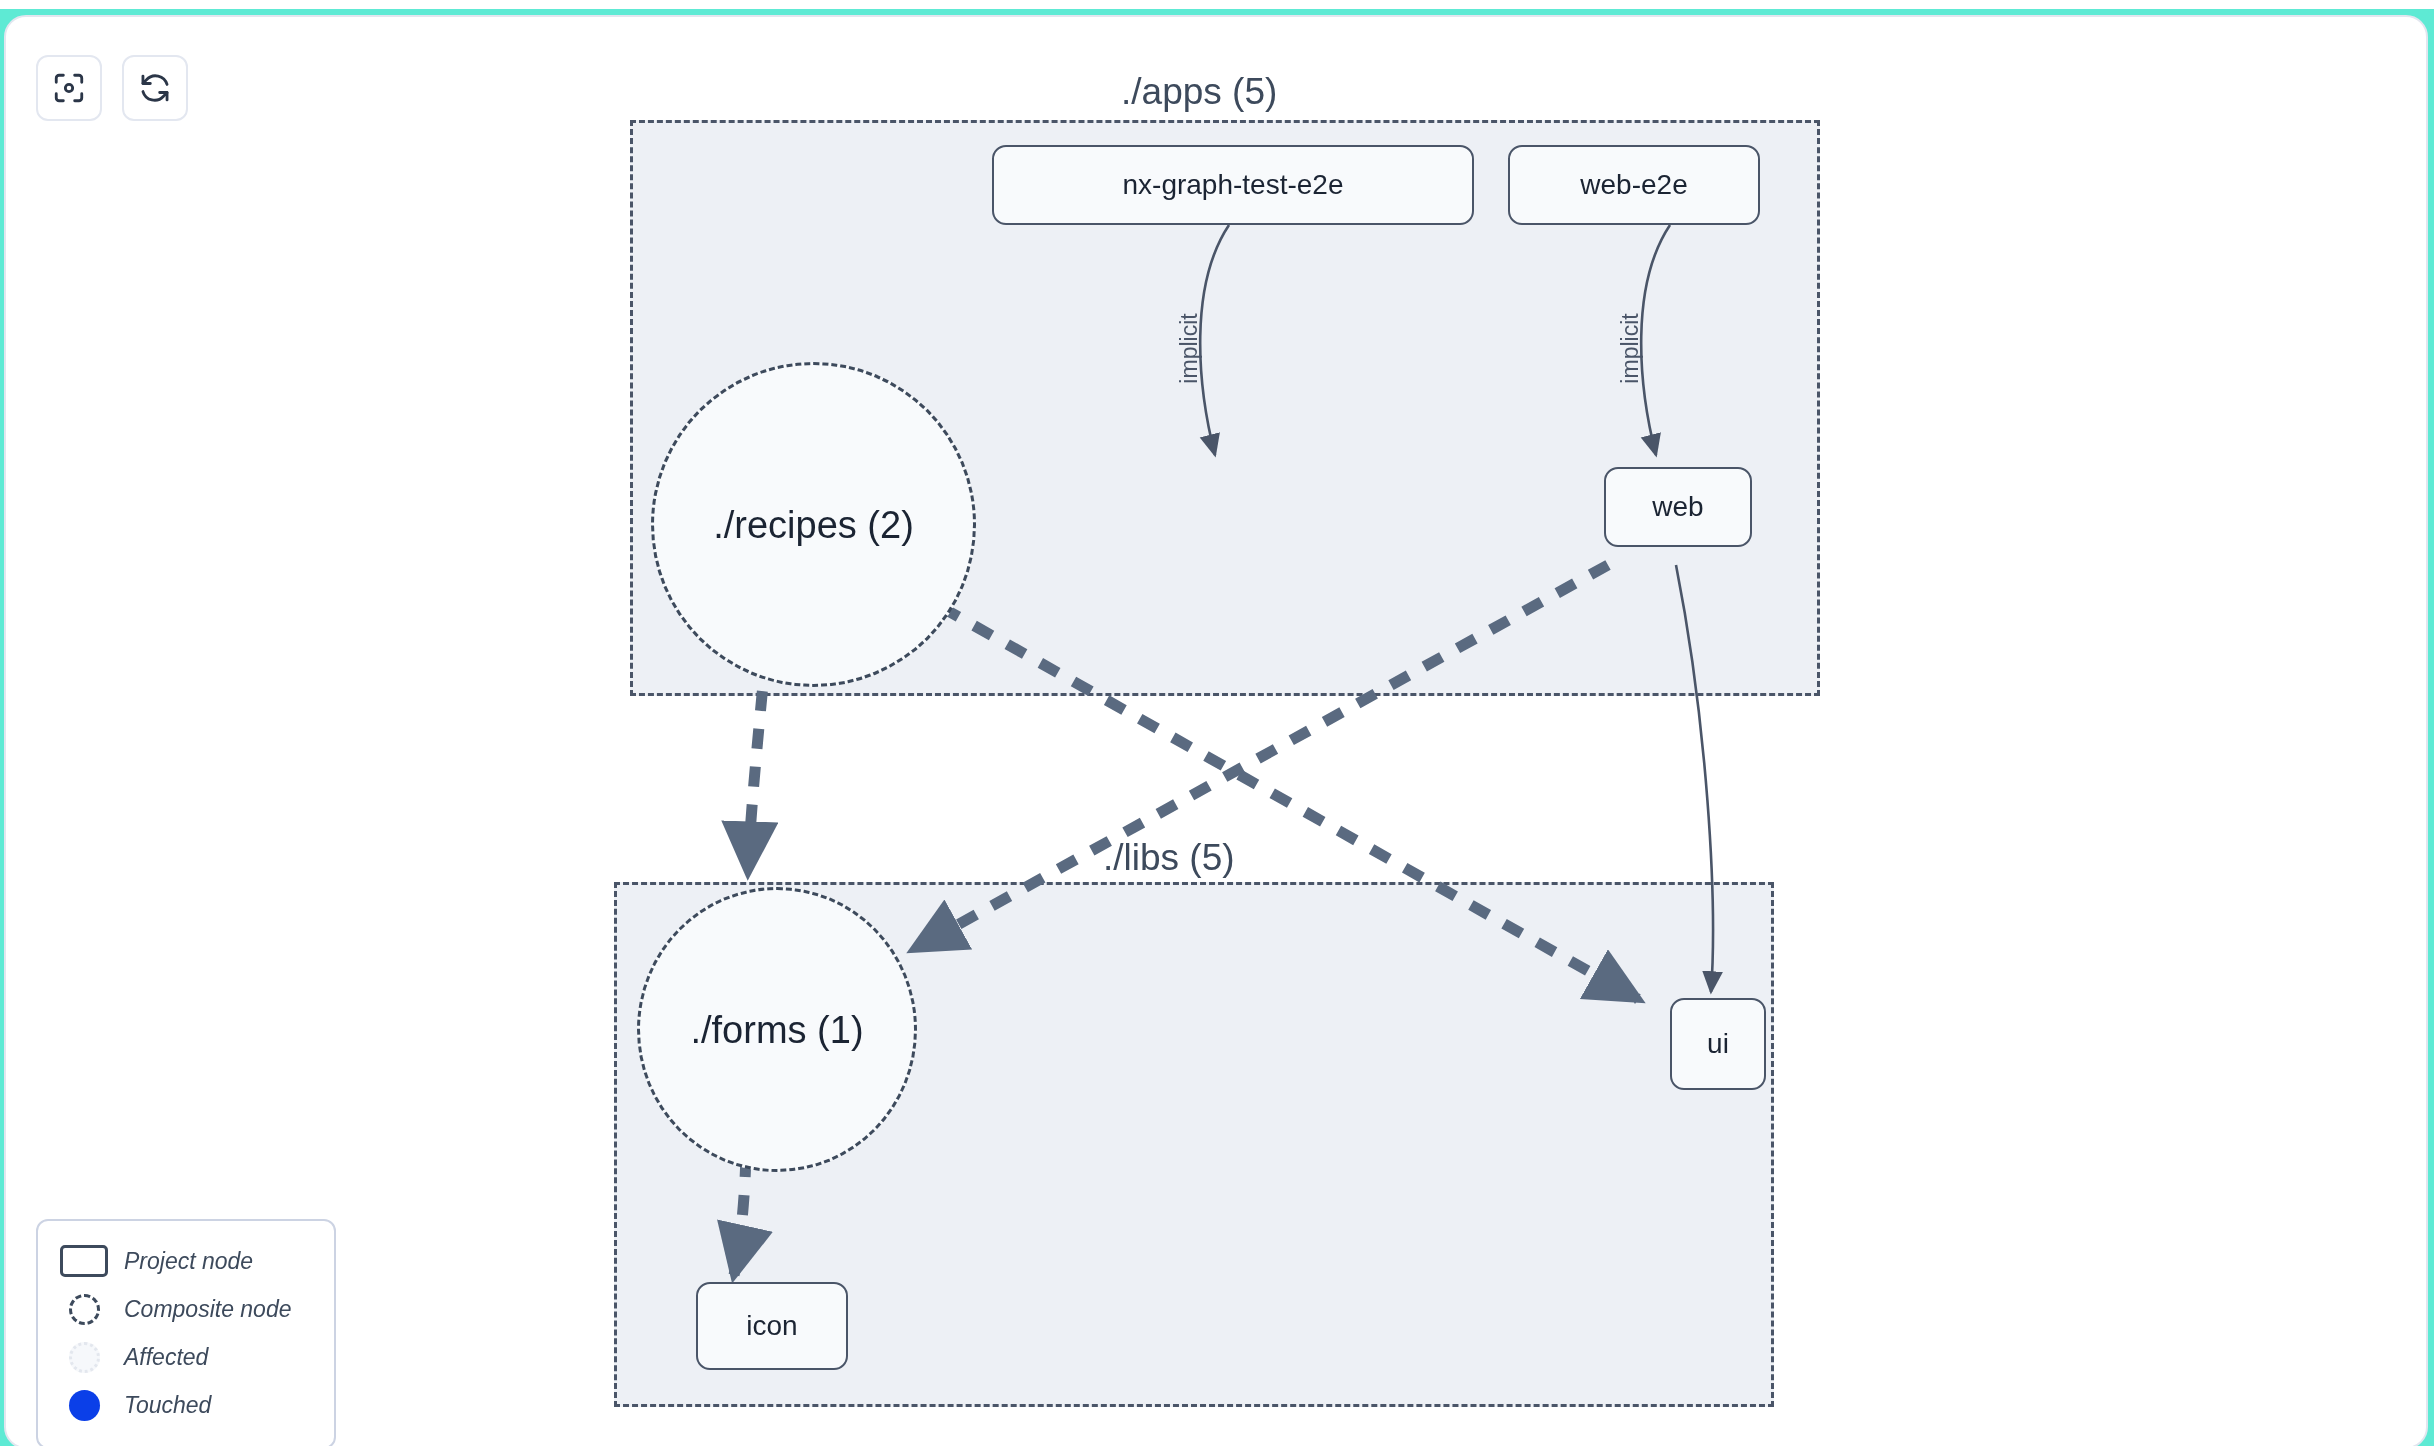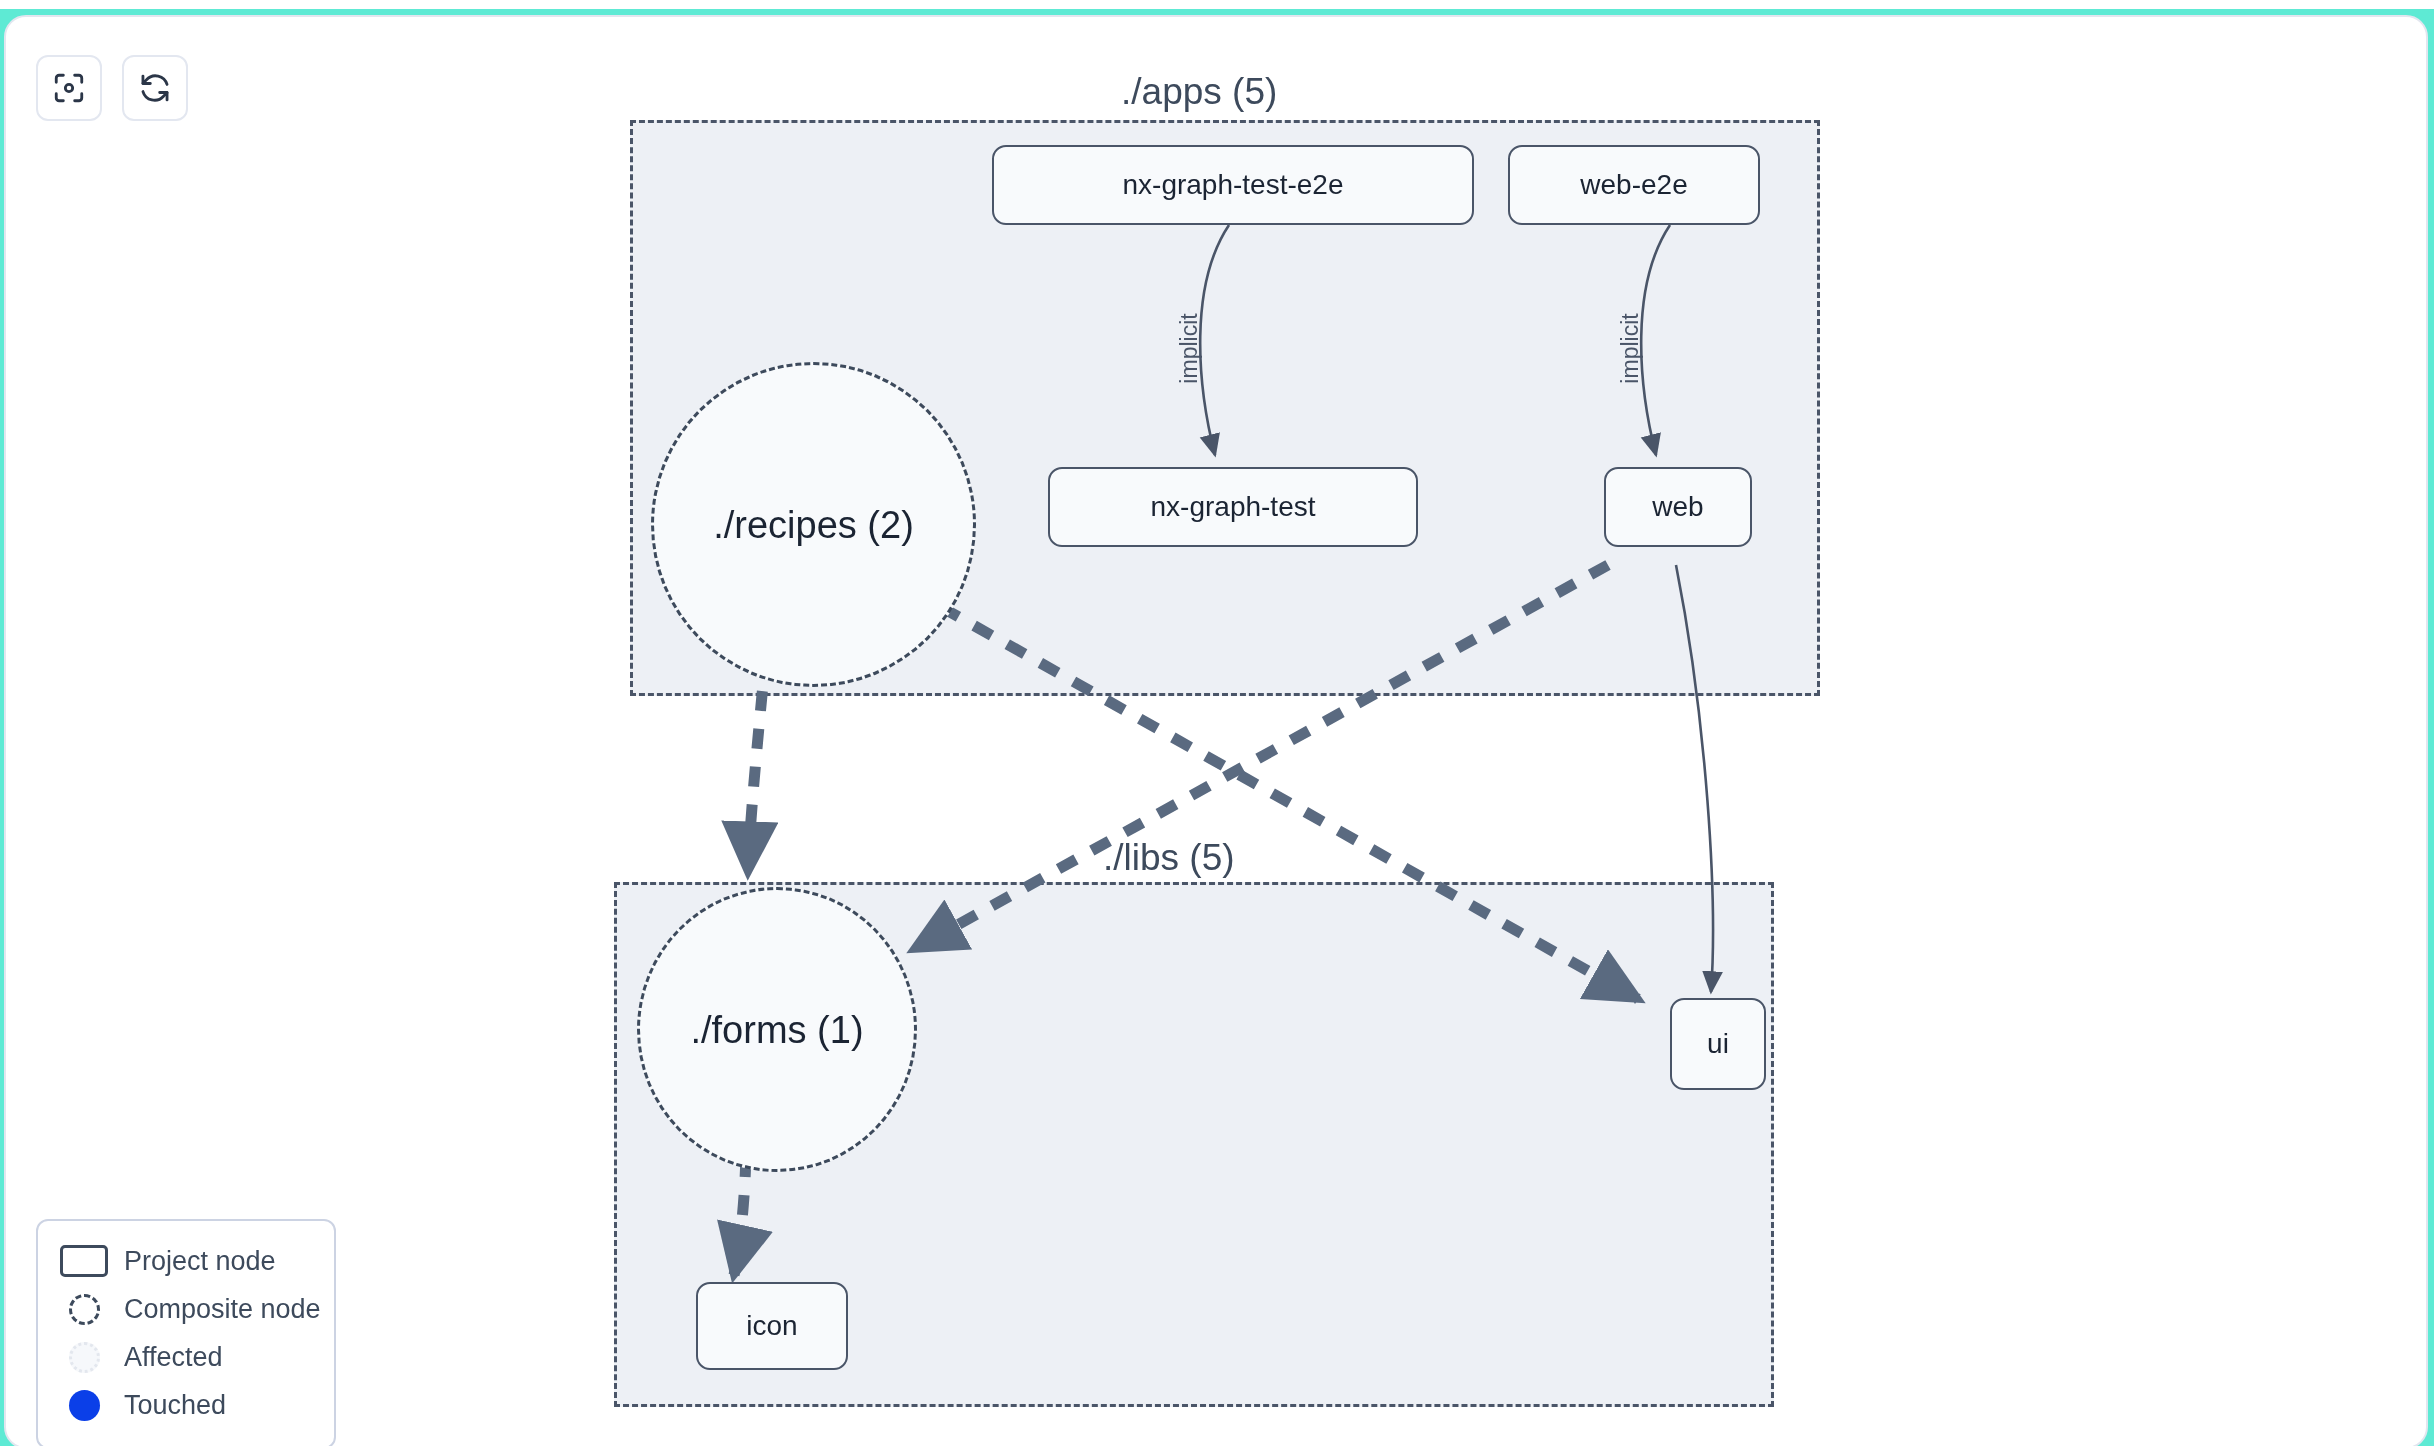--- a/index.html
+++ b/index.html
@@ -182,23 +182,24 @@
     border-radius: 50%;
     background: #f6f8fb;
     box-sizing: border-box;
   }
   .sw-touched {
     width: 31px; height: 31px;
     border-radius: 50%;
     background: #0b3fe8;
   }
   .legend-text {
-    font-size: 27px;
+    font-size: 23px;
     color: #3d4a5c;
     white-space: nowrap;
+    font-style: italic;
   }
 </style>
 </head>
 <body>
 
 <div id="app-root">
   <div class="canvas-panel">
 
     <div class="toolbar">
       <button class="tool-btn">
@@ -267,23 +268,20 @@
     </div>
 
     <div class="proj-node" style="left:986px; top:128px; width:482px; height:80px;">
       <span>nx-graph-test-e2e</span>
     </div>
 
     <div class="proj-node" style="left:1502px; top:128px; width:252px; height:80px;">
       <span>web-e2e</span>
     </div>
 
-    <div class="proj-node" style="left:1042px; top:450px; width:370px; height:80px;">
-      <span>nx-graph-test</span>
-    </div>
 
     <div class="proj-node" style="left:1598px; top:450px; width:148px; height:80px;">
       <span>web</span>
     </div>
 
     <div class="proj-node" style="left:1664px; top:981px; width:96px; height:92px;">
       <span>ui</span>
     </div>
 
     <div class="proj-node" style="left:690px; top:1265px; width:152px; height:88px;">

